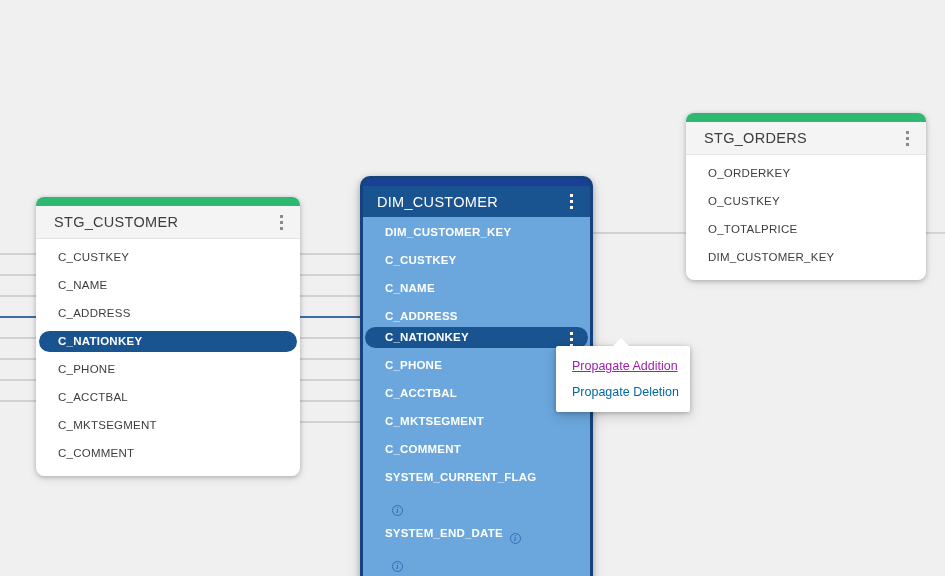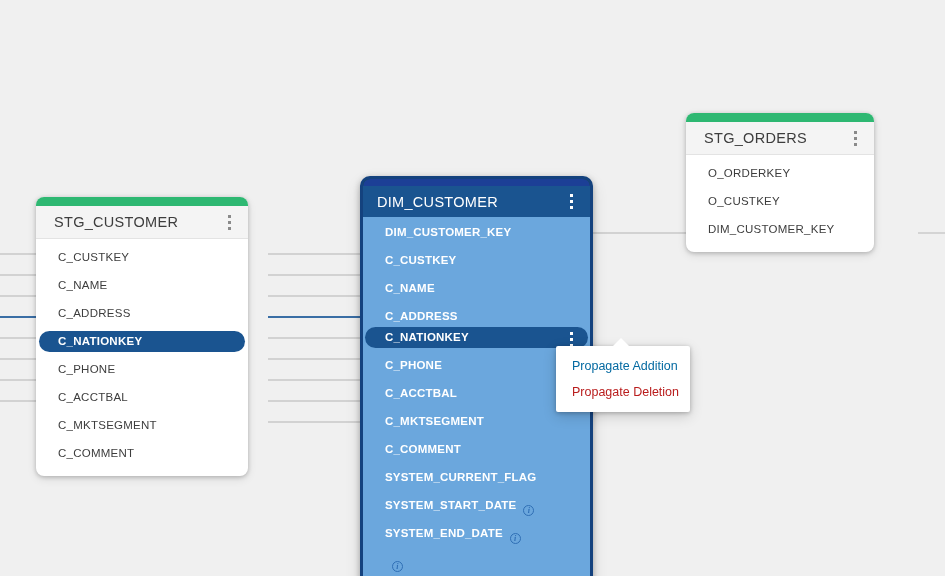--- a/index.html
+++ b/index.html
@@ -83,21 +83,21 @@
   .kebab i {
     display: block;
     width: 3px; height: 3px;
     background: #8a8a8a;
   }
   .kebab.light i { background: #ffffff; }
 
   
   #node-stg-customer {
     left: 36px; top: 197px;
-    width: 212px;
+    width: 264px;
   }
   #node-stg-customer .field { height: 21px; }
   #node-stg-customer .fields { padding: 8px 0 12px 0; }
   #node-stg-customer .field { margin-bottom: 0; height: 21px; }
 
   
   .pill-dark {
     background: #1a5490;
     color: #ffffff !important;
     border-radius: 11px;
@@ -155,21 +155,21 @@
     font-weight: bold;
     line-height: 1;
     margin-left: 7px;
     flex: 0 0 auto;
     font-family: "Liberation Serif", serif;
   }
 
   
   #node-stg-orders {
     left: 686px; top: 113px;
-    width: 188px;
+    width: 240px;
   }
   #node-stg-orders .fields { padding: 8px 0 12px 0; }
 
   
   #context-menu {
     position: absolute;
     left: 556px; top: 346px;
     width: 134px;
     background: #ffffff;
     border-radius: 2px;
@@ -181,25 +181,25 @@
     position: absolute;
     top: -8px; left: 56px;
     width: 0; height: 0;
     border-left: 9px solid transparent;
     border-right: 9px solid transparent;
     border-bottom: 9px solid #ffffff;
   }
   #context-menu .menu-item {
     padding: 6px 16px;
     font-size: 12.5px;
-    color: #b91c1c;
+    color: #0369a1;
     white-space: nowrap;
     cursor: default;
   }
-  #context-menu .menu-item.active { color: #0369a1; }
+  #context-menu .menu-item.active { color: #a21caf; text-decoration: underline; }
 </style>
 </head>
 <body>
 
 <div id="canvas">
 
   <svg id="edges" viewBox="0 0 945 576" width="945" height="576">
 
     <g stroke="#c8c8c8" stroke-width="1.4" fill="none">
       <line x1="0" y1="254" x2="40" y2="254"></line>
@@ -309,21 +309,20 @@
       <div class="field">
         <span>C_MKTSEGMENT</span>
       </div>
       <div class="field">
         <span>C_COMMENT</span>
       </div>
       <div class="field">
         <span>SYSTEM_CURRENT_FLAG</span>
       </div>
       <div class="field">
-        <span>SYSTEM_START_DATE</span>
         <span class="info-icon">i</span>
       </div>
       <div class="field">
         <span>SYSTEM_END_DATE</span>
         <span class="info-icon">i</span>
       </div>
       <div class="field">
         <span class="info-icon">i</span>
       </div>
       <div class="field">
@@ -343,20 +342,23 @@
       </span>
     </div>
     <div class="fields">
       <div class="field">
         <span>O_ORDERKEY</span>
       </div>
       <div class="field">
         <span>O_CUSTKEY</span>
       </div>
       <div class="field">
+        <span>O_TOTALPRICE</span>
+      </div>
+      <div class="field">
         <span>DIM_CUSTOMER_KEY</span>
       </div>
     </div>
   </div>
 
   <div id="context-menu">
     <div class="arrow"></div>
     <div class="menu-item active">Propagate Addition</div>
     <div class="menu-item">Propagate Deletion</div>
   </div>

